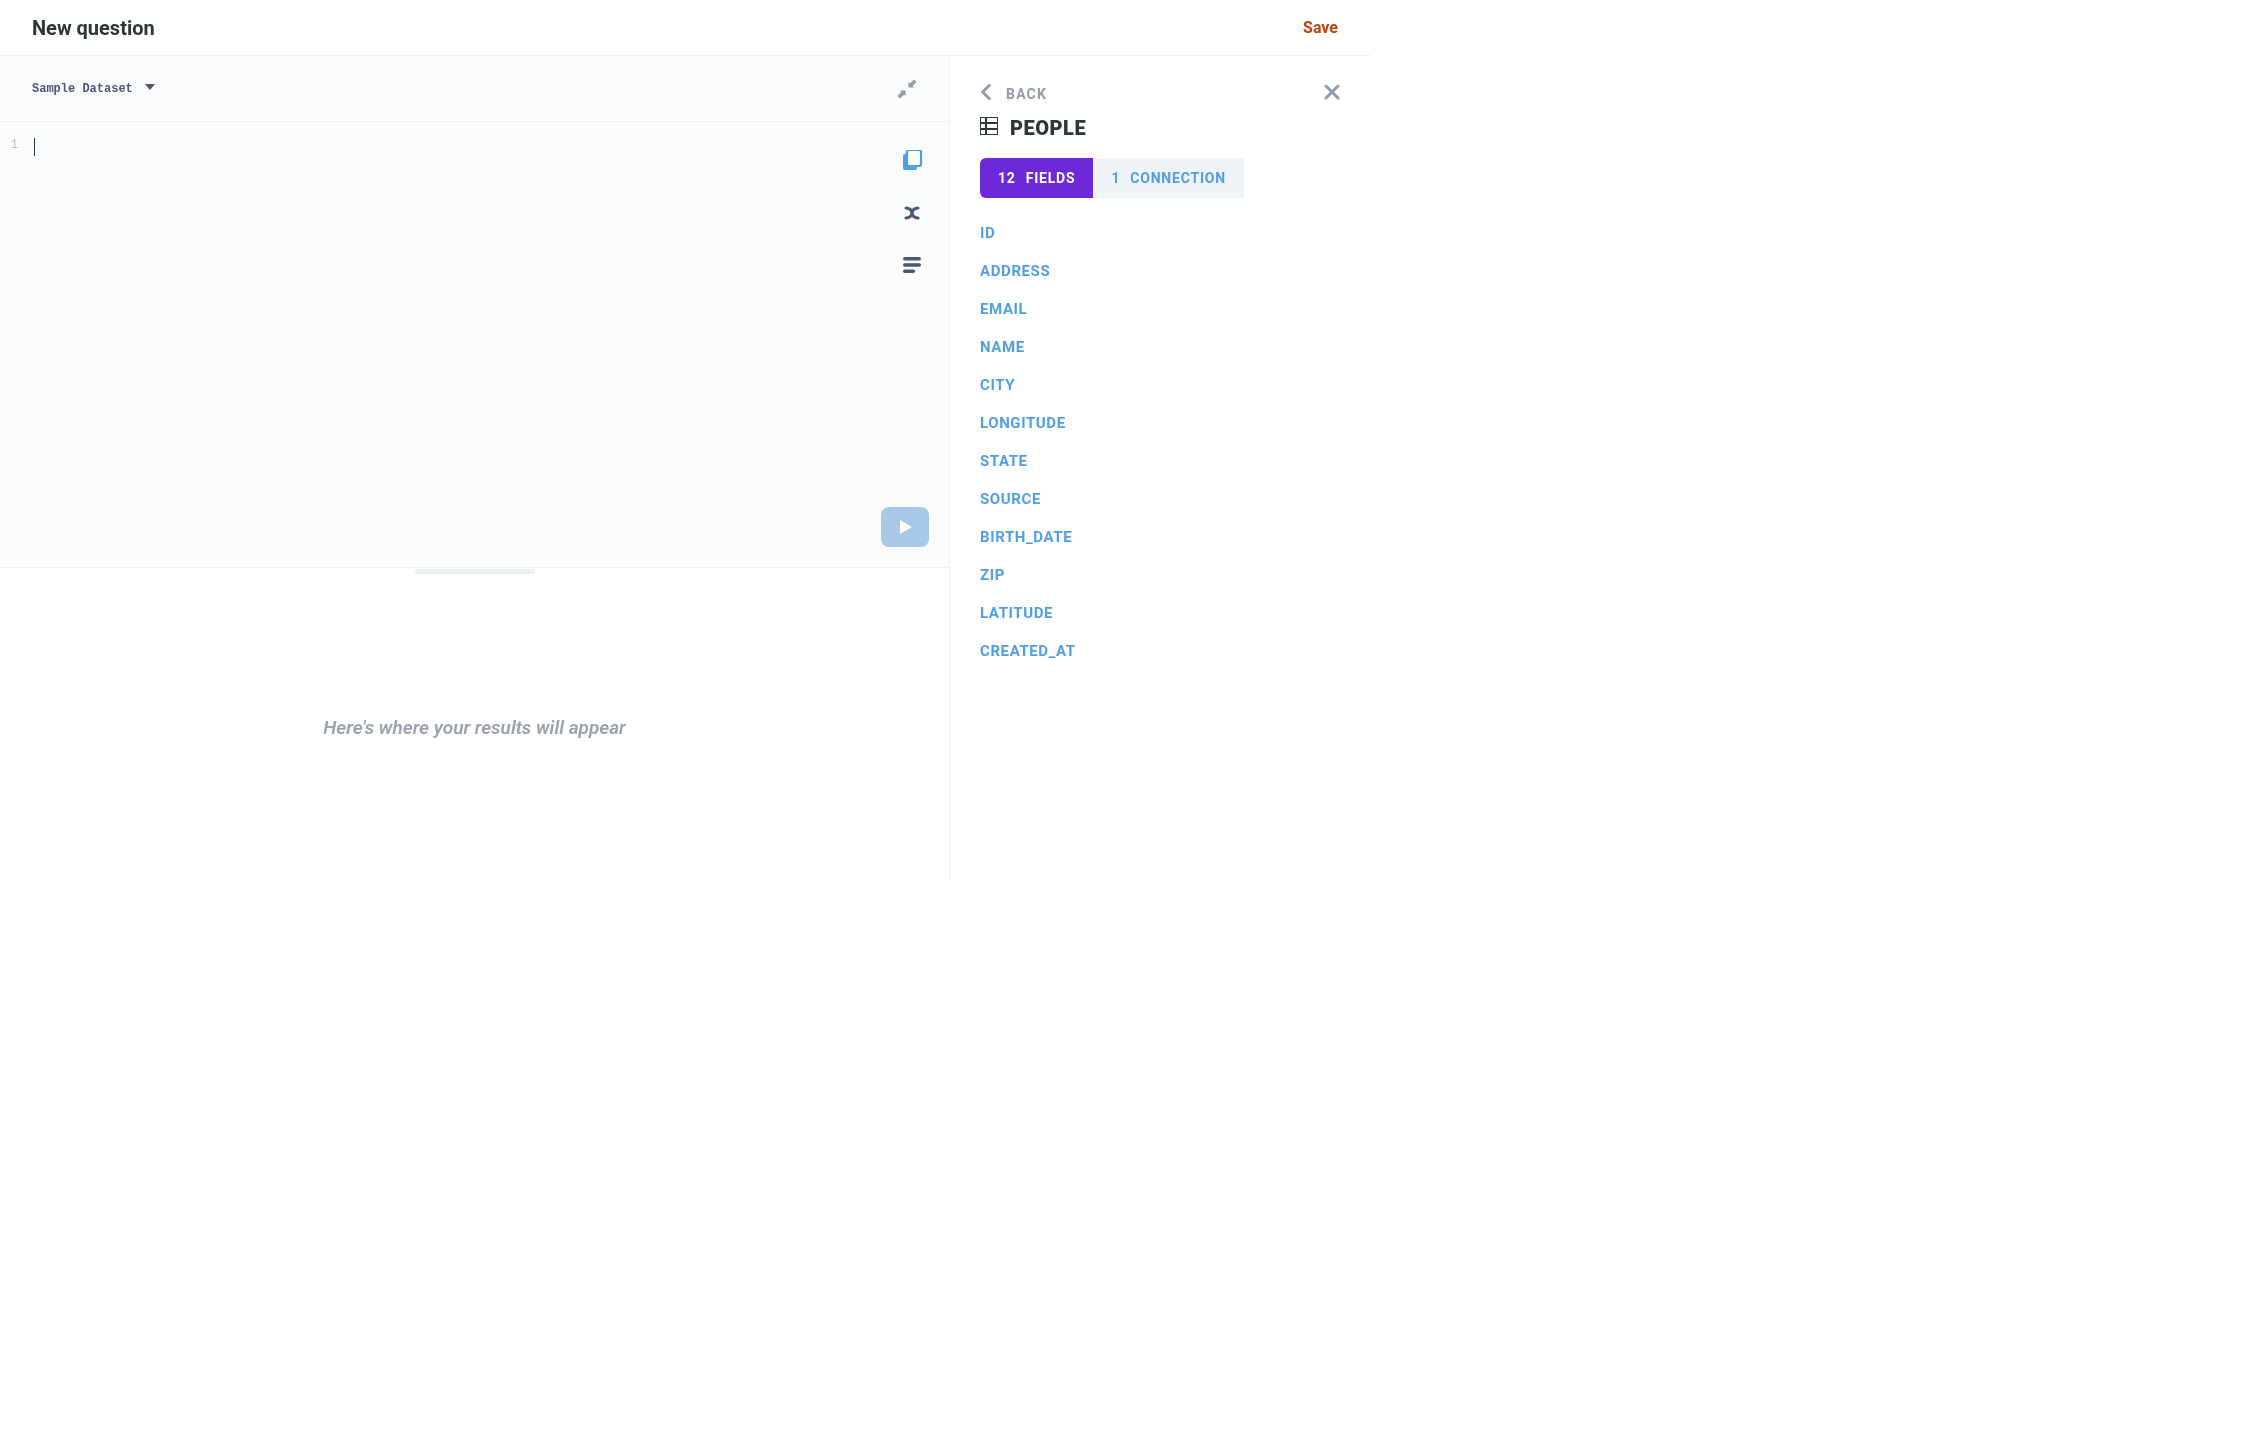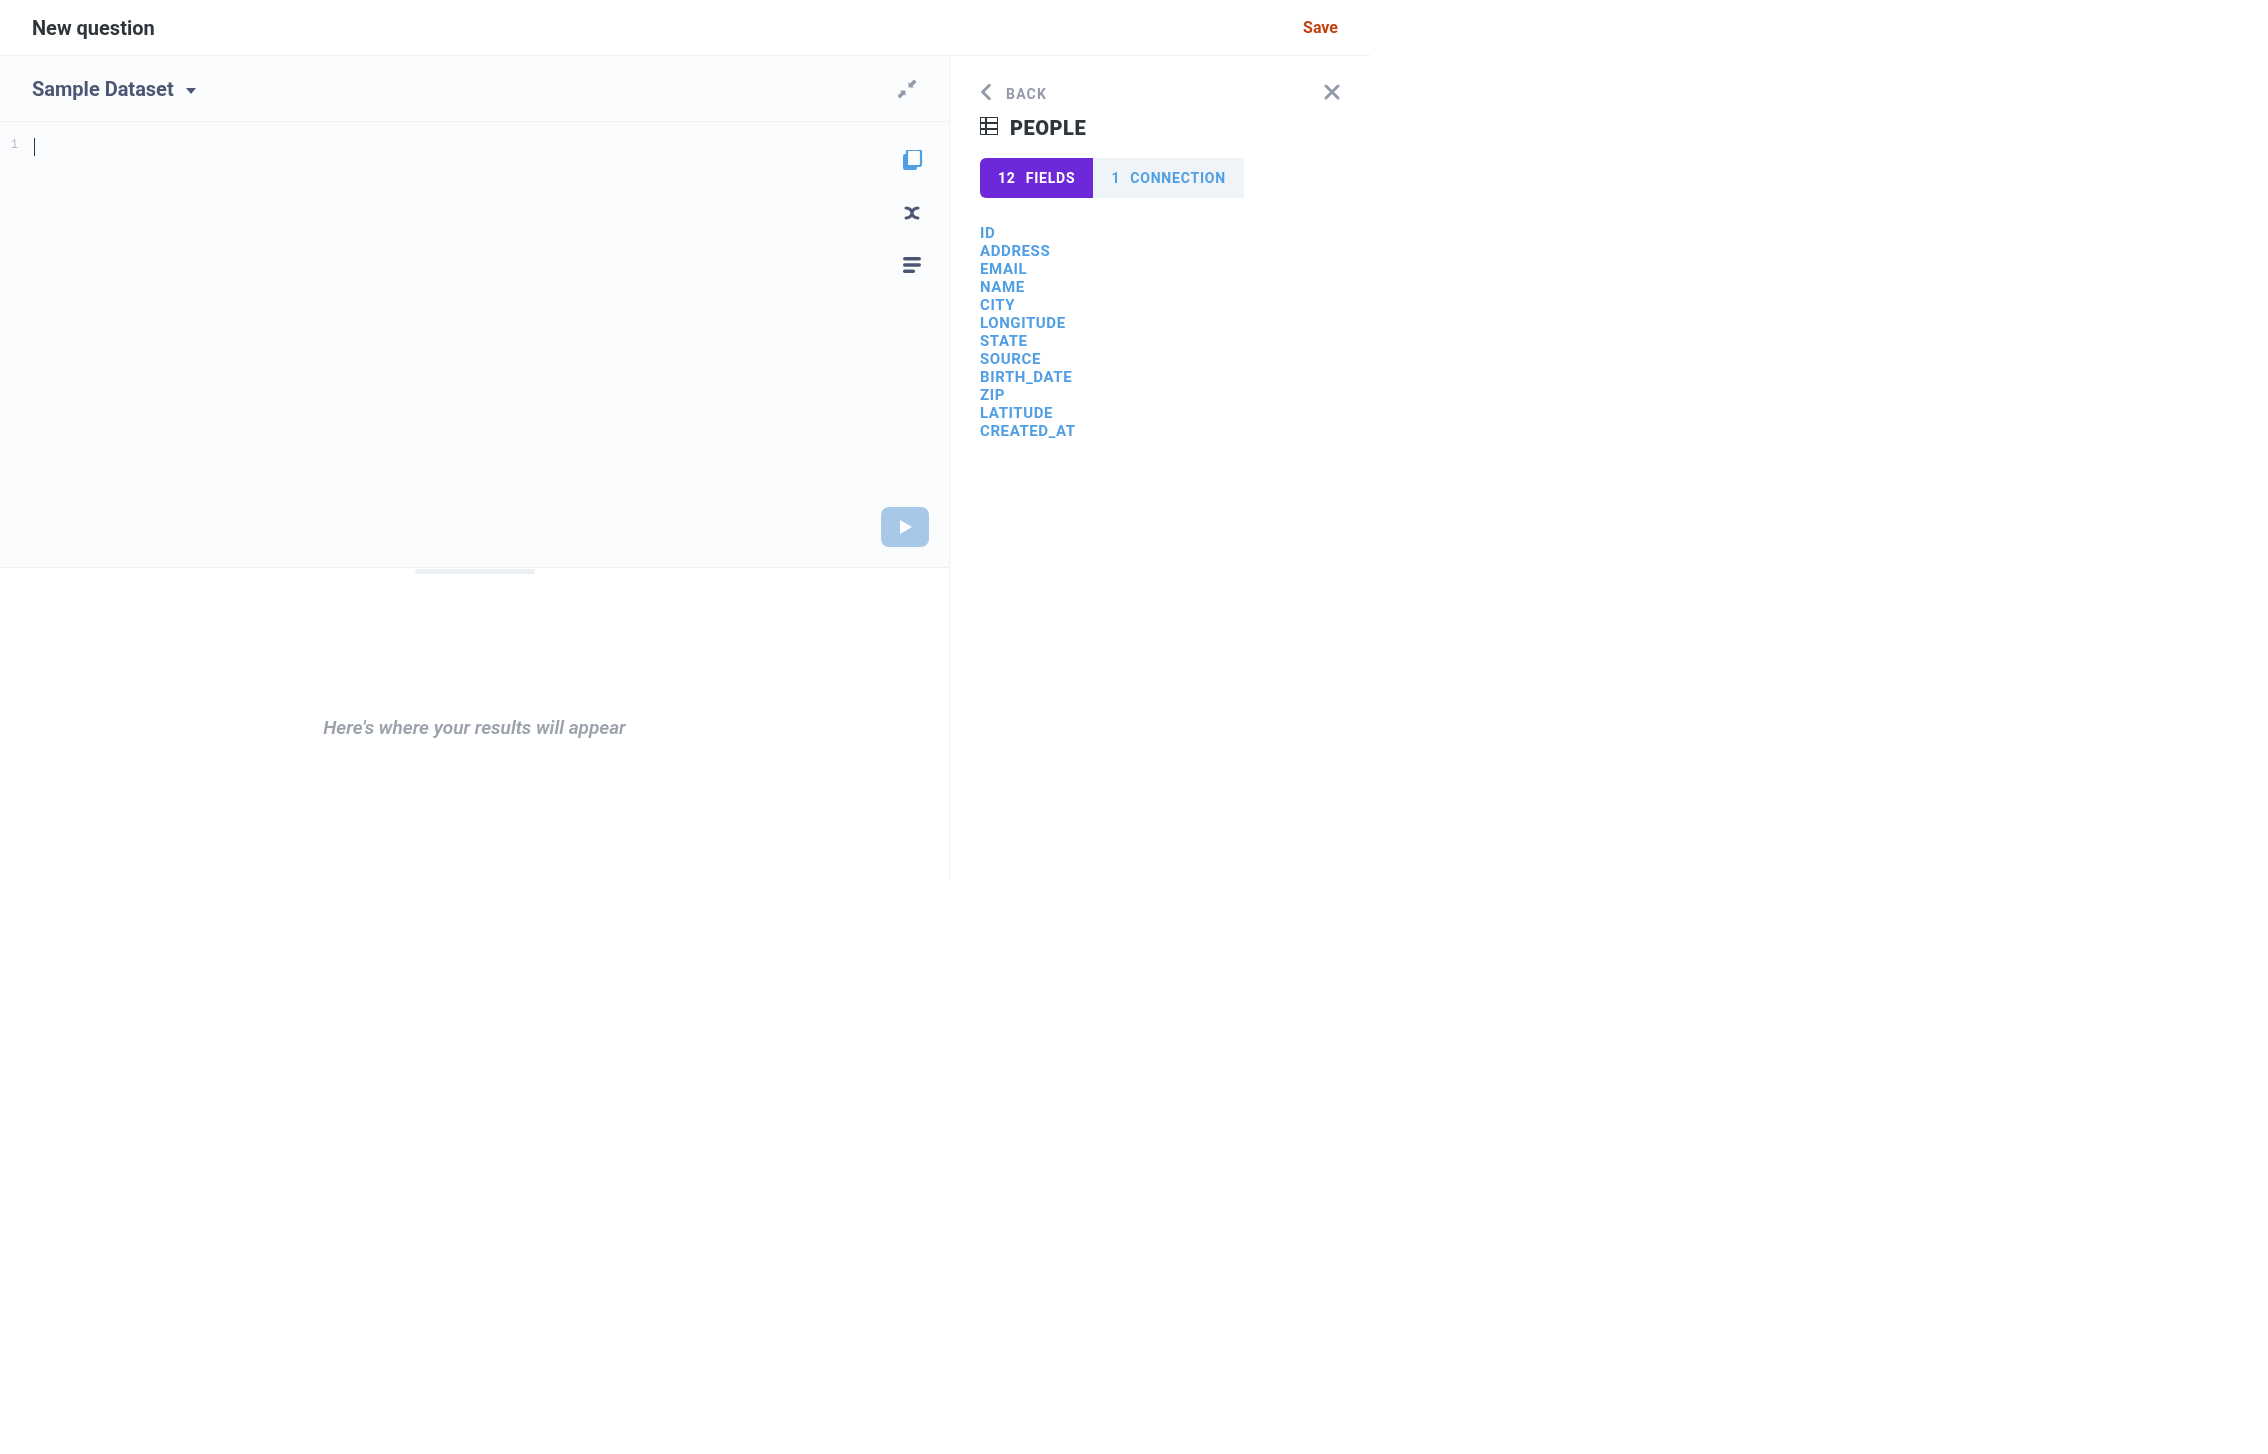--- a/index.html
+++ b/index.html
@@ -51,24 +51,25 @@
       border-bottom: 1px solid #eef0f1;
       display: flex;
       align-items: center;
       justify-content: space-between;
       padding: 0 32px;
     }
     .dataset-selector {
       display: flex;
       align-items: center;
       gap: 12px;
-      font-size: 20px;
+      font-size: 12px;
       font-weight: 700;
       color: #4c5773;
       cursor: pointer;
+      font-family: Liberation Mono, monospace;
     }
     .dataset-selector svg {
       width: 10px;
       height: 10px;
       fill: #4c5773;
     }
     .contract-icon {
       color: #949aab;
       cursor: pointer;
       position: relative;
@@ -242,20 +243,21 @@
     .tab.inactive {
       background: #eef4f8;
       color: #509ee3;
     }
     .tab-count {
       margin-right: 10px;
     }
     .fields-list {
       display: flex;
       flex-direction: column;
+      gap: 20px;
     }
     .field-item {
       color: #509ee3;
       font-size: 15px;
       font-weight: 700;
       letter-spacing: 0.6px;
       cursor: pointer;
     }
   </style>
 </head>

